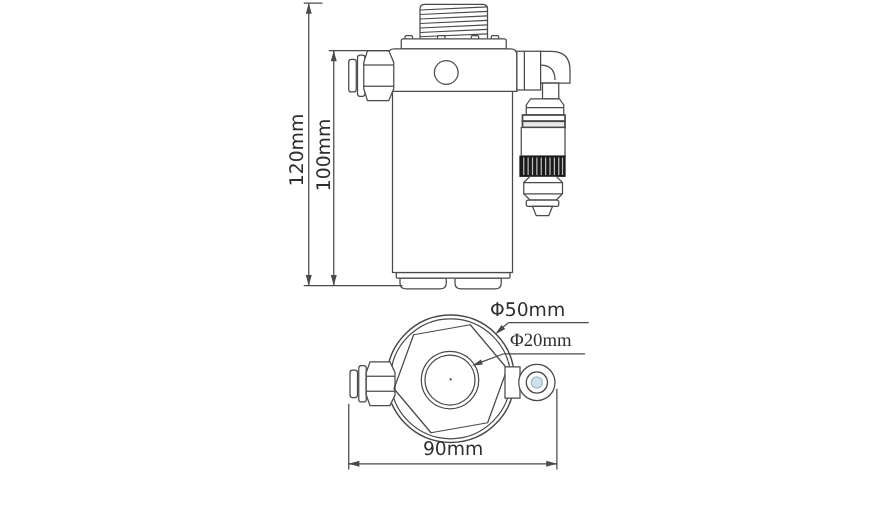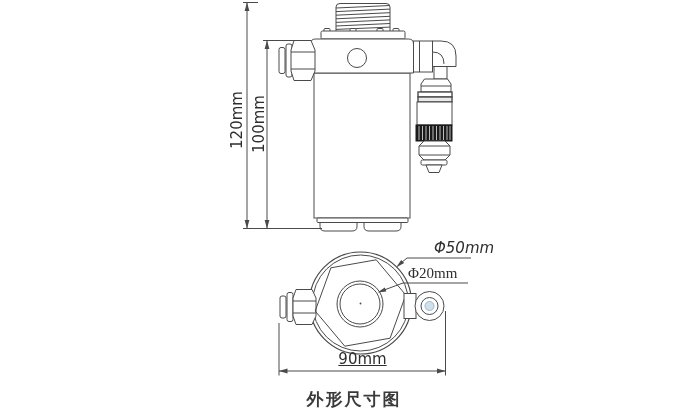--- a/index.html
+++ b/index.html
@@ -161,20 +161,19 @@
         <polygon points="279,371 287.5,368.6 287.5,373.4" fill="#4a4a4a" stroke="none"></polygon>
         <polygon points="445.5,371 437,368.6 437,373.4" fill="#4a4a4a" stroke="none"></polygon>
       </g>
     </g>
   </svg>
 
   <div class="dim-label vertical" style="left:206px;top:111px;">120mm</div>
 
   <div class="dim-label vertical" style="left:228px;top:115px;">100mm</div>
 
-  <div class="dim-label" style="left:434px;top:239px;font-style:italic;">Φ50mm</div>
+  <div class="dim-label" style="left:392px;top:239px;">Φ50mm</div>
 
   <div class="dim-label" style="left:408px;top:264px;font-family:Liberation Serif, serif;">Φ20mm</div>
 
-  <div class="dim-label h-center" style="left:334px;top:350px;width:57px;text-decoration:underline;">90mm</div>
+  <div class="dim-label h-center" style="left:334px;top:350px;width:57px;">90mm</div>
 
-  <div id="caption">外形尺寸图</div>
 </div>
 
 </body></html>

